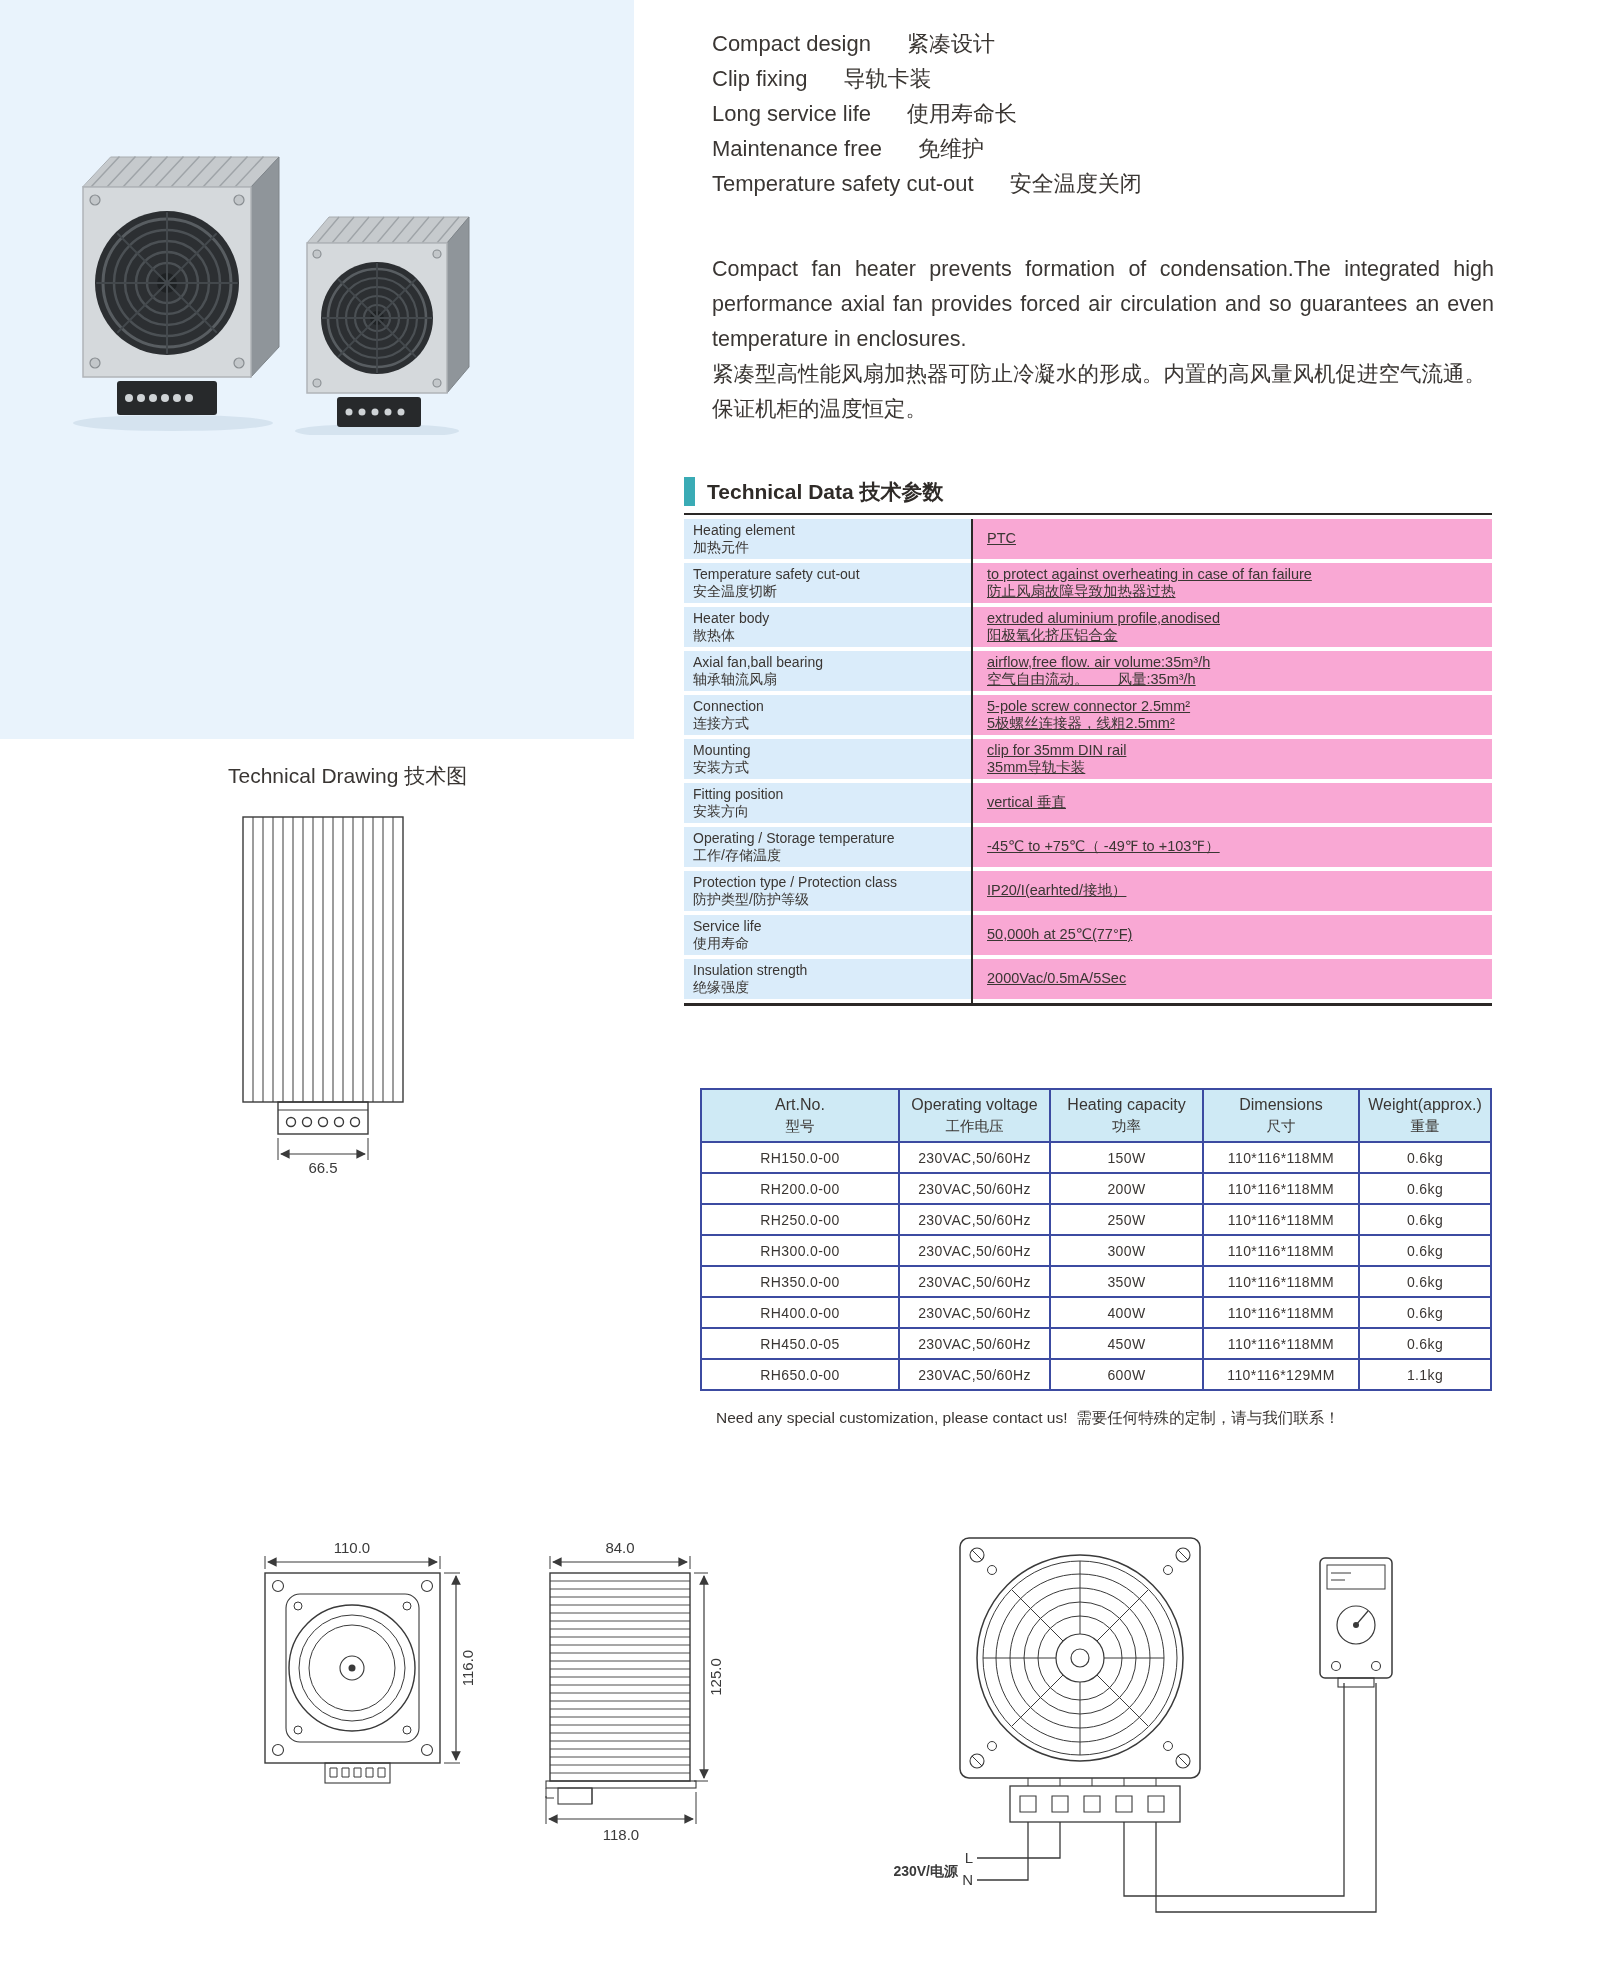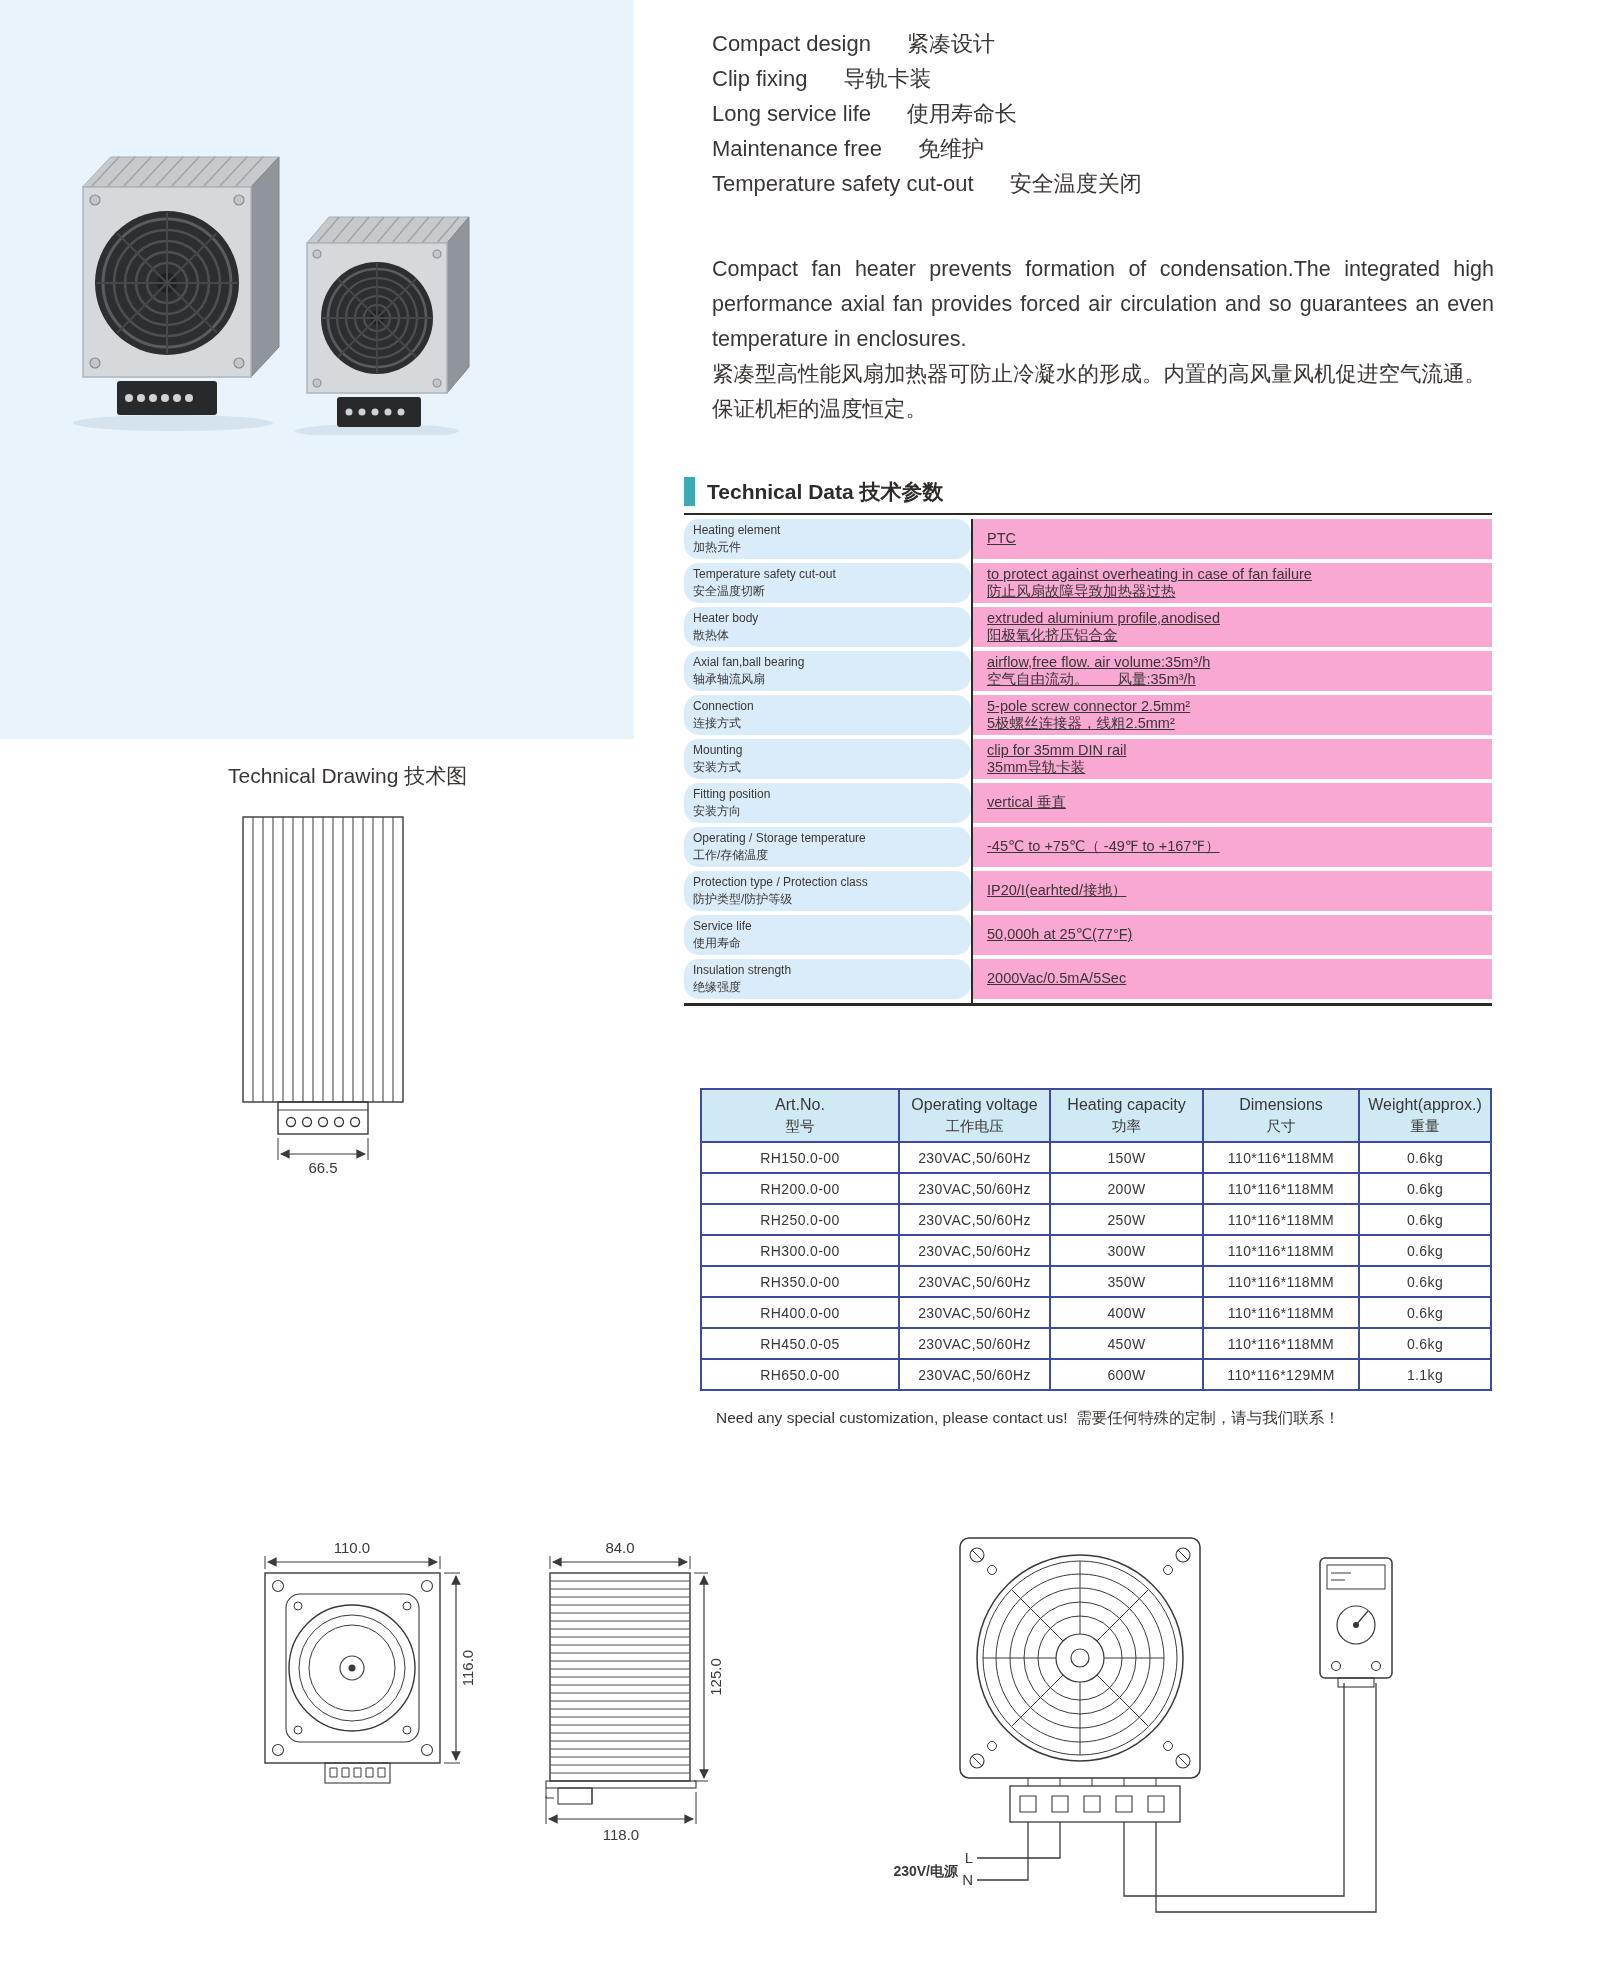--- a/index.html
+++ b/index.html
@@ -29,21 +29,21 @@
 
   
   .tech-section { position:absolute; left:684px; top:477px; width:808px; }
   .tech-title { display:flex; align-items:center; padding-bottom:7px; border-bottom:2.5px solid #2b2826; }
   .tech-bar { width:11px; height:29px; background:#3aabb5; margin-right:12px; }
   .tech-title-text { font-size:21px; font-weight:bold; color:#2f2b28; }
   .tech-rows { position:relative; border-bottom:3px solid #2b2826; padding-bottom:4px; }
   .tech-vline { position:absolute; left:287px; top:0; bottom:0; width:2px; background:#2b2826; z-index:2; }
   .trow { display:flex; margin-top:4px; min-height:40px; }
   .tlabel { width:287px; background:#daecfa; display:flex; flex-direction:column; justify-content:space-between;
-            padding:2.5px 6px 2.5px 9px; font-size:12px; line-height:17.5px;border-radius:15px; }
+            padding:2.5px 6px 2.5px 9px; font-size:14px; line-height:17.5px; }
   .tvalue { flex:1; margin-left:2px; background:#f9a8d4; display:flex; flex-direction:column; justify-content:center;
             padding:2.5px 6px 2.5px 14px; font-size:14.5px; line-height:17.5px;text-decoration:underline; }
 
   
   .ptable-wrap { position:absolute; left:700px; top:1088px; }
   table.ptable { border-collapse:collapse; table-layout:fixed; width:790px;padding-left:44px; }
   .ptable th, .ptable td { border:2px solid #3c4ba1; text-align:center; vertical-align:middle; }
   .ptable th { background:#cfeaf5; height:53px; font-weight:normal; padding:2px; }
   .ptable th .h-en { display:block; font-size:16px; color:#3a3633; }
   .ptable th .h-zh { display:block; font-size:14.5px; margin-top:3px; color:#3a3633; }
@@ -245,21 +245,21 @@
         <span>vertical 垂直</span>
         <span></span>
       </div>
     </div>
     <div class="trow">
       <div class="tlabel">
         <span>Operating / Storage temperature</span>
         <span>工作/存储温度</span>
       </div>
       <div class="tvalue">
-        <span>-45℃ to +75℃（ -49℉ to +167℉）</span>
+        <span>-45℃ to +75℃（ -49℉ to +103℉）</span>
         <span></span>
       </div>
     </div>
     <div class="trow">
       <div class="tlabel">
         <span>Protection type / Protection class</span>
         <span>防护类型/防护等级</span>
       </div>
       <div class="tvalue">
         <span>IP20/I(earhted/接地）</span>

